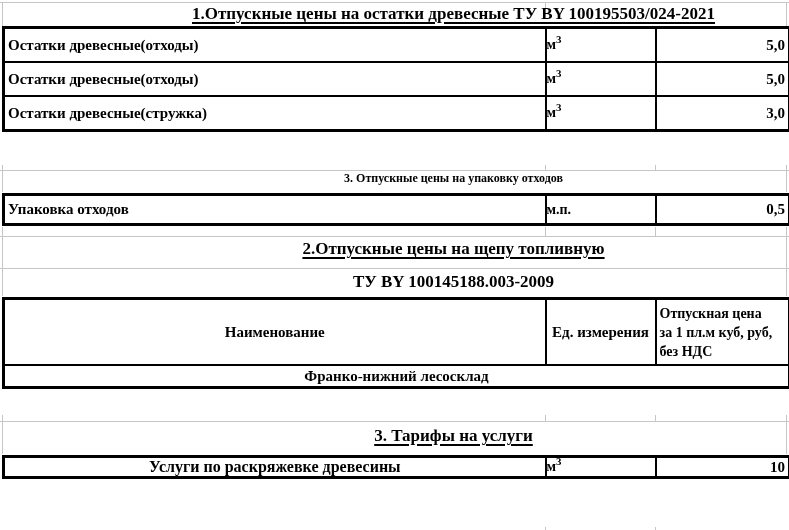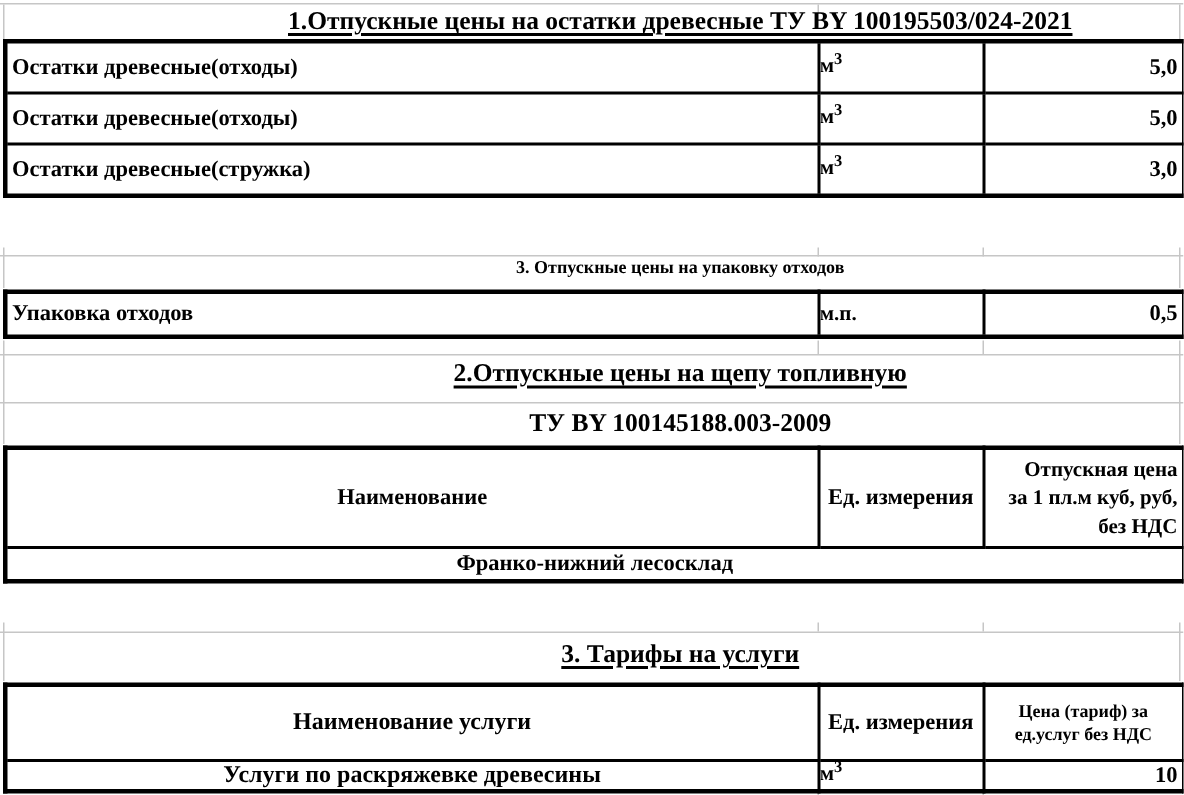--- a/index.html
+++ b/index.html
@@ -24,21 +24,21 @@
     width:786px;left:2px;
     border:3px solid #000;
   }
   td{border:2px solid #000;padding:0 3px;vertical-align:middle;overflow:hidden;}
   .c-name {text-align:left; font-size:15px;}
   .c-unit {font-size:14px;white-space:nowrap;padding:0;}
   .c-value{text-align:right; font-size:15px;}
   sup{font-size:11px;line-height:0;vertical-align:super;}
   .hdr{text-align:center;}
   .merged{text-align:center;font-size:15px;border-left:2px solid #000;border-right:2px solid #000;}
-  .price-lines{font-size:14px;line-height:19px;text-align:right;}
+  .price-lines{font-size:14px;line-height:19px;text-align:left;}
   .price-lines-sm{font-size:12px;line-height:15px;text-align:center;}
 </style>
 </head>
 <body>
 
 <div class="gl-h" style="top:2px"></div>
 <div class="gl-h" style="top:170px"></div>
 <div class="gl-h" style="top:236px"></div>
 <div class="gl-h" style="top:268px"></div>
 <div class="gl-h" style="top:421px"></div>
@@ -133,27 +133,19 @@
 
 <div class="heading underlined" style="top:426px;font-size:17px">3. Тарифы на услуги</div>
 
 <table style="top:455px">
   <colgroup>
       <col style="width:542px">
       <col style="width:110px">
       <col style="width:134px">
     </colgroup>
   <tbody>
-      <tr>
-    <td class="hdr" style="height:48px;font-size:16px">Наименование услуги</td>
-    <td class="hdr" style="font-size:15px;padding:0">Ед. измерения</td>
-    <td class="price-lines-sm">
-      <div>Цена (тариф) за</div>
-      <div>ед.услуг без НДС</div>
-    </td>
-  </tr>
   <tr>
     <td class="hdr" style="height:18px;font-size:16px">Услуги по раскряжевке древесины</td>
     <td class="c-unit"><span>м</span><sup>3</sup></td>
     <td class="c-value">10</td>
   </tr>
 </tbody>
   </table>
 
 </body></html>

